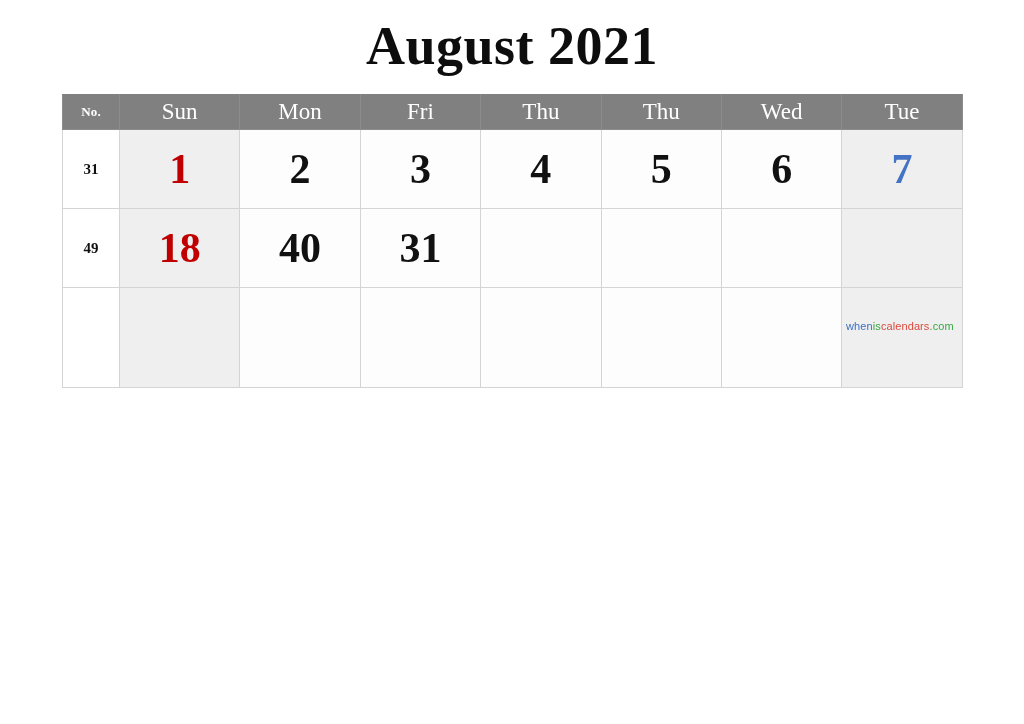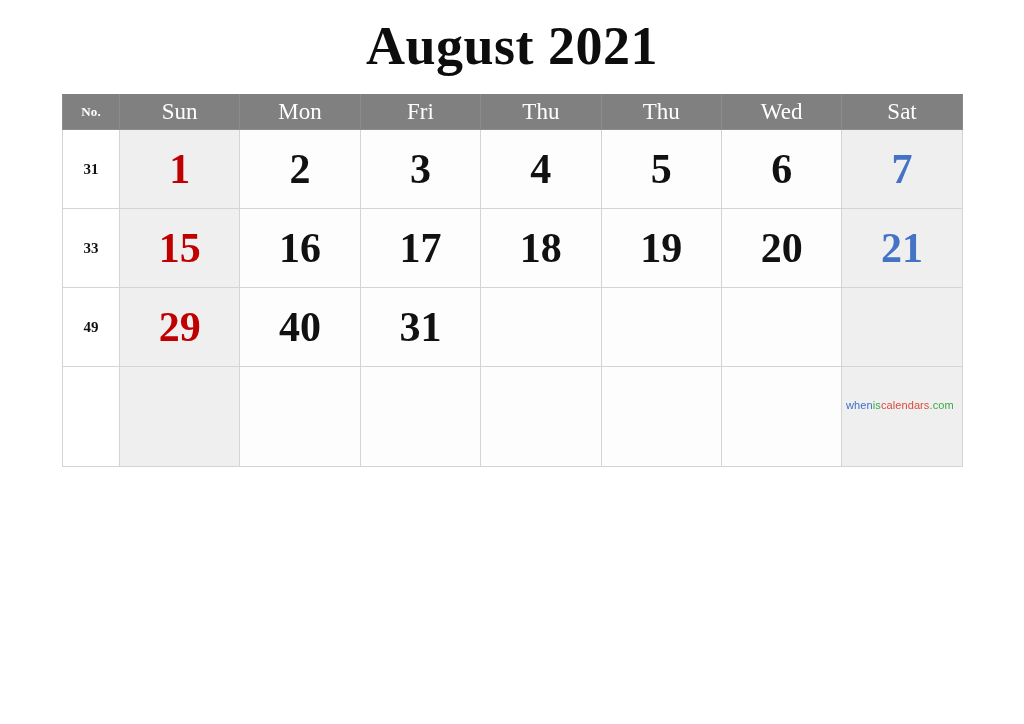--- a/index.html
+++ b/index.html
@@ -156,21 +156,21 @@
     </colgroup>
     <thead>
       <tr>
         <th class="h-no">No.</th>
         <th>Sun</th>
         <th>Mon</th>
         <th>Fri</th>
         <th>Thu</th>
         <th>Thu</th>
         <th>Wed</th>
-        <th>Sat</th>
+        <th>Tue</th>
       </tr>
     </thead>
     <tbody>
 
       <tr>
         <td class="wk">31</td>
         <td class="sun">
             <span class="daynum">1</span>
           </td>
         <td class="wd">
@@ -187,50 +187,26 @@
           </td>
         <td class="wd">
             <span class="daynum">6</span>
           </td>
         <td class="sat">
             <span class="daynum">7</span>
           </td>
       </tr>
 
 
-      <tr>
-        <td class="wk">33</td>
-        <td class="sun">
-            <span class="daynum">15</span>
-          </td>
-        <td class="wd">
-            <span class="daynum">16</span>
-          </td>
-        <td class="wd">
-            <span class="daynum">17</span>
-          </td>
-        <td class="wd">
-            <span class="daynum">18</span>
-          </td>
-        <td class="wd">
-            <span class="daynum">19</span>
-          </td>
-        <td class="wd">
-            <span class="daynum">20</span>
-          </td>
-        <td class="sat">
-            <span class="daynum">21</span>
-          </td>
-      </tr>
 
 
       <tr>
         <td class="wk">49</td>
         <td class="sun">
-            <span class="daynum">29</span>
+            <span class="daynum">18</span>
           </td>
         <td class="wd">
             <span class="daynum">40</span>
           </td>
         <td class="wd">
             <span class="daynum">31</span>
           </td>
         <td class="wd">
             <span class="daynum"></span>
           </td>

